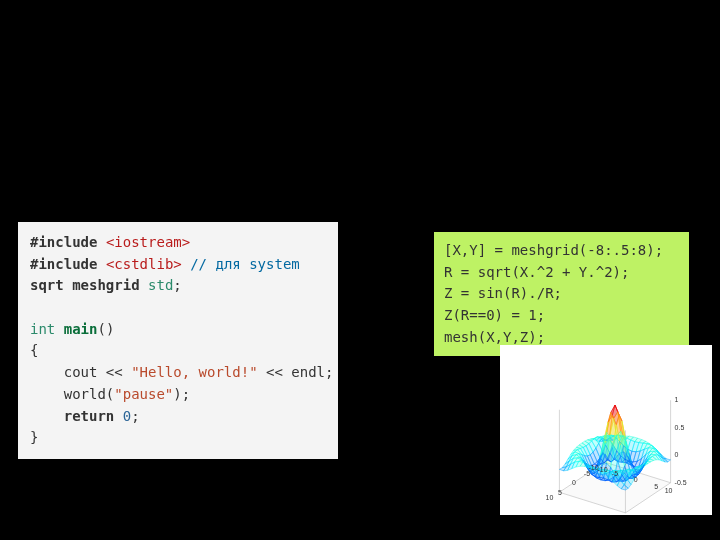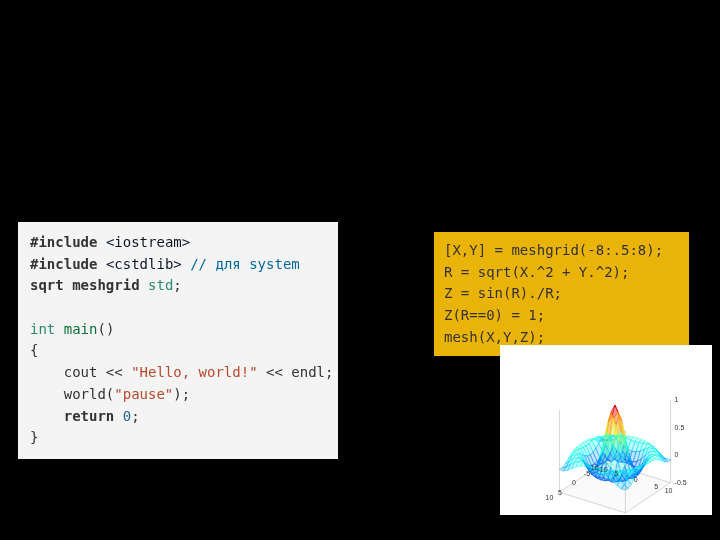--- a/index.html
+++ b/index.html
@@ -17,33 +17,33 @@
     font-size: 14px;
     line-height: 1.55;
     color: #333;
     white-space: pre;
   }
   .code-matlab {
     position: absolute;
     left: 434px;
     top: 232px;
     width: 255px;
-    background: #eab308;
+    background: #bef264;
     padding: 8px 10px;
     font-family: "Consolas","DejaVu Sans Mono",monospace;
     font-size: 14px;
     line-height: 1.55;
     color: #333;
     white-space: pre;
   }
   .kw  { color: #333; font-weight: 700; }
-  .hdr { color: #0f172a; text-align: right; }
+  .hdr { color: #b91c1c; text-align: right; }
   .cmt { color: #0369a1; }
   .typ { color: #2b8a6b; }
-  .fn  { color: #0a6e3a; font-weight: 400; }
+  .fn  { color: #0a6e3a; font-weight: 700; }
   .str { color: #b94a2c; }
   .num { color: #2a6496; }
 
   .plot-box {
     position: absolute;
     left: 500px;
     top: 345px;
     width: 212px;
     height: 170px;
     background: #fff;

